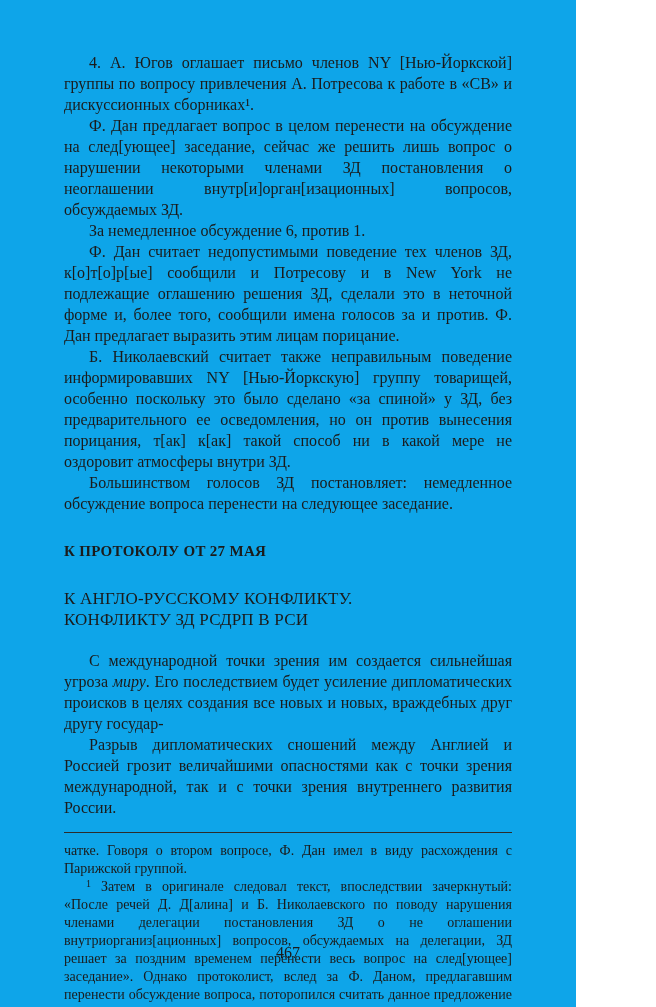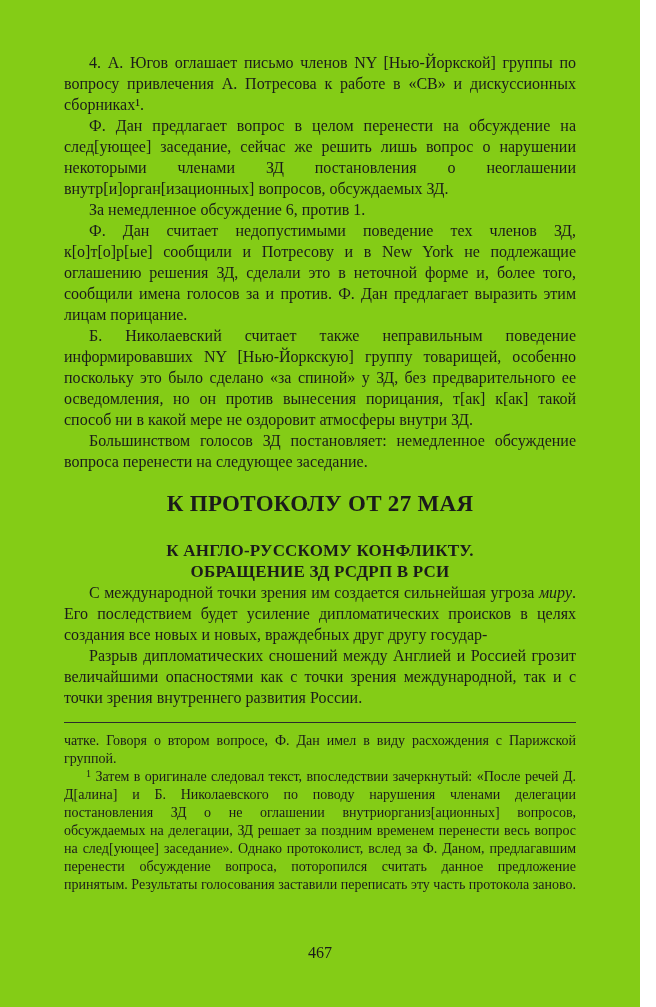--- a/index.html
+++ b/index.html
@@ -9,50 +9,49 @@
   body {
     width: 656px;
     height: 1007px;
     position: relative;
     font-family: "Liberation Serif", "DejaVu Serif", serif;
     color: #1b1b1b;
     overflow: hidden;
   }
   .page {
     position: relative;
-    width: 640px;
+    width: 576px;
     height: 1007px;
-    background: #84cc16;
+    background: #0ea5e9;
   }
   .text-block {
     padding: 52px 64px 0 64px;
   }
   p.body {
     font-size: 16px;
     line-height: 21px;
     text-align: justify;
     text-indent: 25px;
   }
   h1.protocol-heading {
-    font-size: 23px;
+    font-size: 15px;
     line-height: 21px;
     font-weight: bold;
-    text-align: center;
     text-indent: 0;
     letter-spacing: 0.3px;
-    margin-top: 21px;
+    margin-top: 27px;
     margin-bottom: 26px;
   }
   h2.appeal-heading {
     font-size: 17px;
     line-height: 21px;
-    font-weight: bold;
-    text-align: center;
+    font-weight: normal;
     text-indent: 0;
     letter-spacing: 0.2px;
+    margin-bottom: 20px;
   }
   em.italic-word { font-style: italic; }
   .footnote-rule {
     border: none;
     border-top: 1px solid #2c2c2c;
     height: 0;
     margin: 14px 0 9px 0;
   }
   p.footnote {
     font-size: 14px;
@@ -88,21 +87,21 @@
     <p class="body">Ф. Дан предлагает вопрос в целом перенести на обсуждение на след[ующее] заседание, сейчас же решить лишь вопрос о нарушении некоторыми членами ЗД постановления о неоглашении внутр[и]орган[изационных] вопросов, обсуждаемых ЗД.</p>
     <p class="body">За немедленное обсуждение 6, против 1.</p>
     <p class="body">Ф. Дан считает недопустимыми поведение тех членов ЗД, к[о]т[о]р[ые] сообщили и Потресову и в New York не подлежащие оглашению решения ЗД, сделали это в неточной форме и, более того, сообщили имена голосов за и против. Ф. Дан предлагает выразить этим лицам порицание.</p>
     <p class="body">Б. Николаевский считает также неправильным поведение информировавших NY [Нью-Йоркскую] группу товарищей, особенно поскольку это было сделано «за спиной» у ЗД, без предварительного ее осведомления, но он против вынесения порицания, т[ак] к[ак] такой способ ни в какой мере не оздоровит атмосферы внутри ЗД.</p>
     <p class="body">Большинством голосов ЗД постановляет: немедленное обсуждение вопроса перенести на следующее заседание.</p>
 
     <h1 class="protocol-heading">К ПРОТОКОЛУ ОТ 27 МАЯ</h1>
 
     <h2 class="appeal-heading">
       <span>К АНГЛО-РУССКОМУ КОНФЛИКТУ.</span><br>
-      <span>ОБРАЩЕНИЕ ЗД РСДРП В РСИ</span>
+      <span>КОНФЛИКТУ ЗД РСДРП В РСИ</span>
     </h2>
 
     <p class="body">
       <span>С международной точки зрения им создается сильнейшая угроза </span><em class="italic-word">миру</em><span>. Его последствием будет усиление дипломатических происков в целях создания все новых и новых, враждебных друг другу государ-</span>
     </p>
     <p class="body">Разрыв дипломатических сношений между Англией и Россией грозит величайшими опасностями как с точки зрения международной, так и с точки зрения внутреннего развития России.</p>
 
     <hr class="footnote-rule">
 
     <div class="footnotes">

